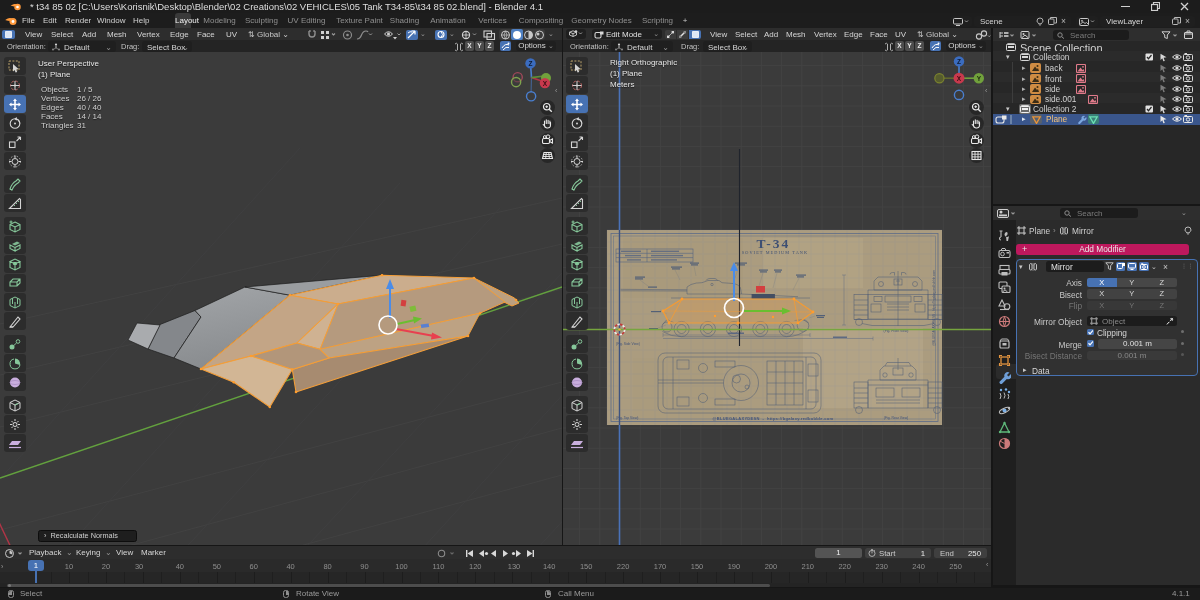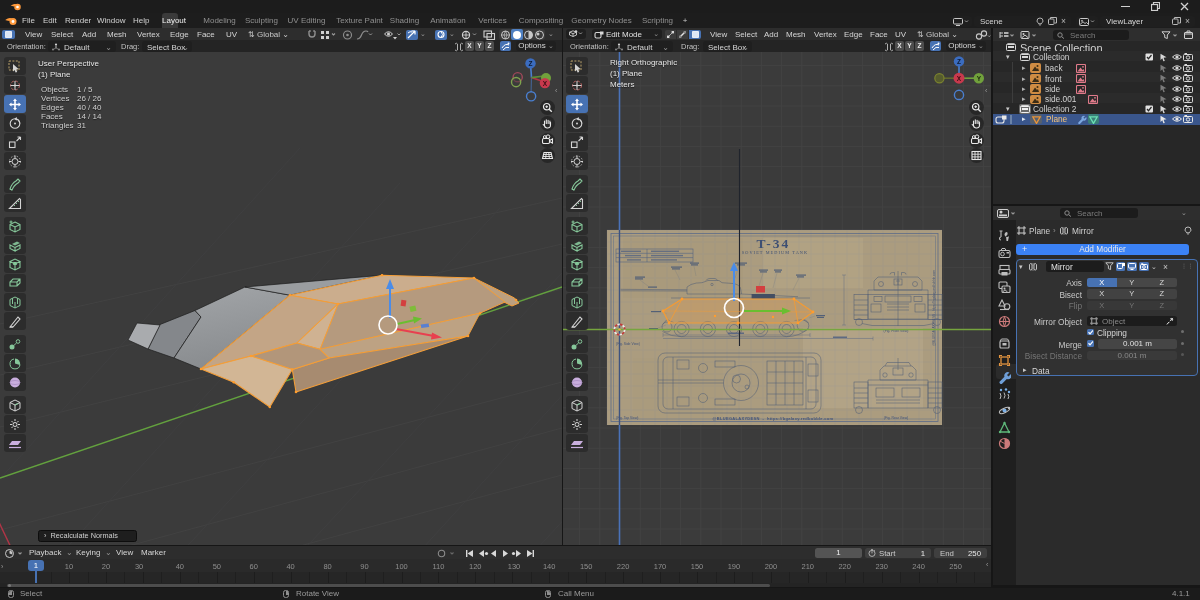--- a/index.html
+++ b/index.html
@@ -45,20 +45,21 @@
 <body>
 <div id="stage">
 
 <div class="abs" id="titlebar"></div>
 <svg class="abs" style="left:10px;top:2px" width="12" height="9" viewBox="0 0 24 18">
   <circle cx="15" cy="10" r="6.5" fill="#ff9a3c"></circle>
   <circle cx="15" cy="10" r="2.6" fill="#ffffff"></circle>
   <path d="M1,7 L11,5 L8,9 Z" fill="#ff9a3c"></path>
   <path d="M2,7 Q8,2 14,5 L10,8 Z" fill="#ff9a3c"></path>
 </svg>
+<div class="abs" id="titletxt">* t34 85 02 [C:\Users\Korisnik\Desktop\Blender\02 Creations\02 VEHICLES\05 Tank T34-85\t34 85 02.blend] - Blender 4.1</div>
 <div class="abs" style="left:1121px;top:5.5px;width:9px;height:1.5px;background:#cfcfcf"></div>
 <svg class="abs" style="left:1151px;top:2px" width="9" height="9" viewBox="0 0 9 9">
       <rect x="0.5" y="2.5" width="6" height="6" fill="none" stroke="#cfcfcf" stroke-width="1.2"></rect>
       <path d="M2.5,2.5 V0.5 H8.5 V6.5 H6.5" fill="none" stroke="#cfcfcf" stroke-width="1.2"></path>
     </svg>
 <svg class="abs" style="left:1180px;top:2px" width="9" height="9" viewBox="0 0 9 9">
       <path d="M1,1 L8,8 M8,1 L1,8" stroke="#cfcfcf" stroke-width="1.3"></path>
     </svg>
 
 <div class="abs" id="topbar"></div>
@@ -66,21 +67,21 @@
   <circle cx="16" cy="11" r="7" fill="#ff9a3c"></circle>
   <circle cx="16" cy="11" r="2.8" fill="#fff"></circle>
   <path d="M0,8 L12,5.5 L9,10 Z" fill="#ff9a3c"></path>
   <path d="M1,8 Q8,2 15,5.5 L11,9 Z" fill="#ff9a3c"></path>
 </svg>
 <div class="menu" style="left:22px">File</div>
 <div class="menu" style="left:43px">Edit</div>
 <div class="menu" style="left:65px">Render</div>
 <div class="menu" style="left:97px">Window</div>
 <div class="menu" style="left:133px">Help</div>
-<div class="wtab active" style="left:162px;width:16px">Layout</div>
+<div class="wtab active" style="left:175px;width:16px">Layout</div>
 <div class="wtab" style="left:201px;width:37px">Modeling</div>
 <div class="wtab" style="left:243px;width:37px">Sculpting</div>
 <div class="wtab" style="left:285px;width:43px">UV Editing</div>
 <div class="wtab" style="left:334px;width:51px">Texture Paint</div>
 <div class="wtab" style="left:388px;width:33px">Shading</div>
 <div class="wtab" style="left:427px;width:42px">Animation</div>
 <div class="wtab" style="left:472px;width:41px">Vertices</div>
 <div class="wtab" style="left:517px;width:48px">Compositing</div>
 <div class="wtab" style="left:570px;width:63px">Geometry Nodes</div>
 <div class="wtab" style="left:638px;width:39px">Scripting</div>
@@ -1366,21 +1367,21 @@
   <div class="abs" style="left:60px;top:19.5px;font-size:8px;color:#909090">›</div>
   <svg class="abs" style="left:66px;top:19.5px" width="10" height="10" viewBox="0 0 20 20">
         <path d="M8,4 Q4,2 3,5 L3,14 Q4,18 8,15 Z M12,4 Q16,2 17,5 L17,14 Q16,18 12,15 Z" fill="none" stroke="#cfcfcf" stroke-width="1.8"></path>
         <path d="M10,2 V18" stroke="#cfcfcf" stroke-width="1.2" stroke-dasharray="2 1.6"></path>
       </svg>
   <div class="abs" style="left:79px;top:20px;font-size:8.3px;color:#d0d0d0">Mirror</div>
   <svg class="abs" style="left:191px;top:20px" width="8" height="9" viewBox="0 0 8 9">
         <path d="M1,4 Q1,1 4,1 Q7,1 7,4 Q7,5.5 5.5,6 L5.5,6.8 L2.5,6.8 L2.5,6 Q1,5.5 1,4 Z M4,6.8 L4,8.8" stroke="#b8b8b8" stroke-width="1" fill="none"></path>
       </svg>
 
-  <div class="abs" style="left:23px;top:38px;width:173px;height:11px;background:#3b82f6;border-radius:3px;font-size:8.3px;color:#e8e8e8;text-align:center;line-height:11px">Add Modifier</div>
+  <div class="abs" style="left:23px;top:38px;width:173px;height:11px;background:#be185d;border-radius:3px;font-size:8.3px;color:#e8e8e8;text-align:center;line-height:11px">Add Modifier</div>
   <div class="abs" style="left:29px;top:38px;font-size:9px;color:#e8e8e8;line-height:10px">+</div>
 
   <div class="abs" style="left:23px;top:53px;width:182px;height:117px;background:#313131;border:1px solid #4772b3;border-radius:4px"></div>
   <div class="abs" style="left:26px;top:56.5px;font-size:7px;color:#c8c8c8">▾</div>
   <svg class="abs" style="left:35px;top:55.5px" width="10" height="10" viewBox="0 0 20 20">
         <path d="M8,4 Q4,2 3,5 L3,14 Q4,18 8,15 Z M12,4 Q16,2 17,5 L17,14 Q16,18 12,15 Z" fill="none" stroke="#cfcfcf" stroke-width="1.8"></path>
         <path d="M10,2 V18" stroke="#cfcfcf" stroke-width="1.2" stroke-dasharray="2 1.6"></path>
       </svg>
   <div class="abs" style="left:53px;top:55px;width:58px;height:10.5px;background:#1c1c1c;border-radius:2.5px">
         <span style="position:absolute;left:5px;top:1.3px;font-size:8.3px;color:#e4e4e4">Mirror</span>

